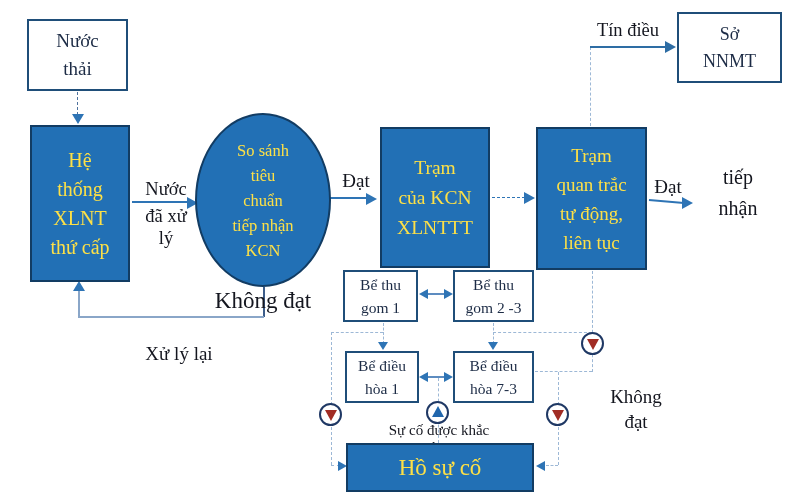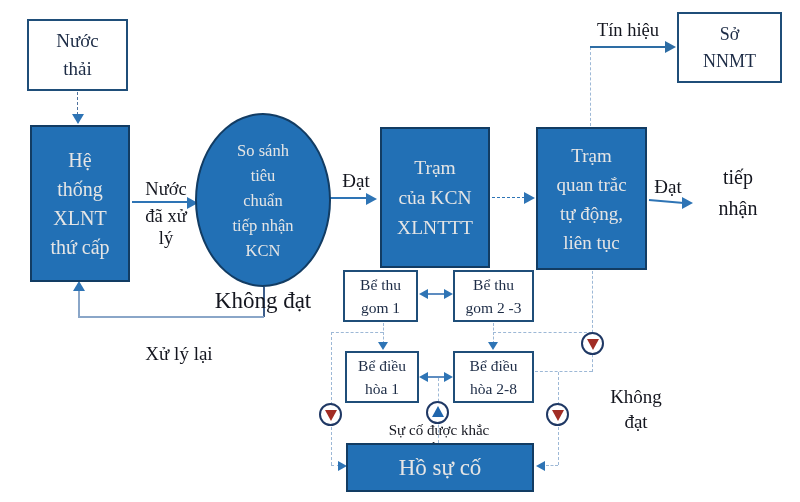--- a/index.html
+++ b/index.html
@@ -1,20 +1,20 @@
 <!DOCTYPE html>
 <html><head>
 <meta charset="utf-8">
 <style>
   html,body{margin:0;padding:0;background:#fff;}
   .canvas{position:relative;width:800px;height:502px;background:#ffffff;overflow:hidden;
           font-family:"Liberation Serif","DejaVu Serif",serif;}
   .box{position:absolute;display:flex;flex-direction:column;justify-content:center;
        align-items:center;text-align:center;box-sizing:border-box;}
-  .blue{background:#2270b5;border:2px solid #123c63;color:#e5e5e5;}
+  .blue{background:#2270b5;border:2px solid #123c63;color:#fde047;}
   .white{background:#ffffff;border:2px solid #1f4e79;color:#1c2b45;}
   .lbl{position:absolute;color:#14161f;text-align:center;line-height:1.15;}
   .hline{position:absolute;background:#2e74b5;}
   .vline{position:absolute;background:#2e74b5;}
   .hdash{position:absolute;border-top:1.5px dashed #9db8d6;height:0;}
   .vdash{position:absolute;border-left:1.5px dashed #9db8d6;width:0;}
   .tri{position:absolute;width:0;height:0;line-height:0;}
   .tri-r {border-top:6px solid transparent;border-bottom:6px solid transparent;border-left:11px solid #2e74b5;}
   .tri-rs{border-top:5px solid transparent;border-bottom:5px solid transparent;border-left:9px solid #2e74b5;}
   .tri-ls{border-top:5px solid transparent;border-bottom:5px solid transparent;border-right:9px solid #2e74b5;}
@@ -146,28 +146,28 @@
     <div>gom 2 -3</div>
   </div>
 
   <div class="box white z4" style="left:345px;top:351px;width:74px;height:52px;font-size:15.5px;line-height:23px;">
     <div>Bể điều</div>
     <div>hòa 1</div>
   </div>
 
   <div class="box white z4" style="left:453px;top:351px;width:81px;height:52px;font-size:15.5px;line-height:23px;">
     <div>Bể điều</div>
-    <div>hòa 2-8</div>
+    <div>hòa 7-3</div>
   </div>
 
   <div class="box blue z4" style="left:346px;top:443px;width:188px;height:49px;font-size:23px;">
     <div>Hồ sự cố</div>
   </div>
 
-  <div class="lbl" style="left:591px;top:20px;width:74px;font-size:18.5px;">Tín hiệu</div>
+  <div class="lbl" style="left:591px;top:20px;width:74px;font-size:18.5px;">Tín điều</div>
 
   <div class="lbl" style="left:335px;top:170px;width:42px;font-size:19px;">Đạt</div>
 
   <div class="lbl" style="left:649px;top:176px;width:38px;font-size:19px;">Đạt</div>
 
   <div class="lbl" style="left:699px;top:162px;width:78px;font-size:20px;line-height:31px;">
     <div>tiếp</div>
     <div>nhận</div>
   </div>
 

